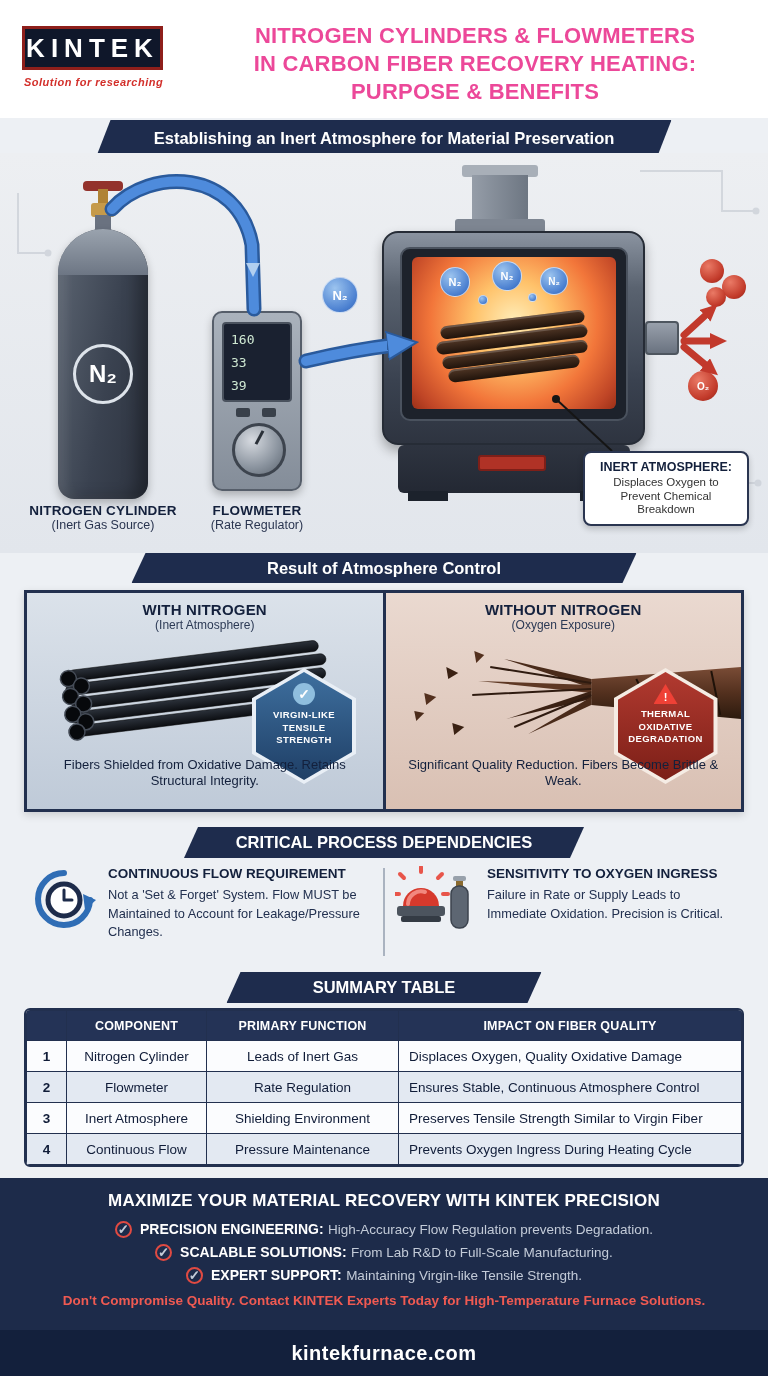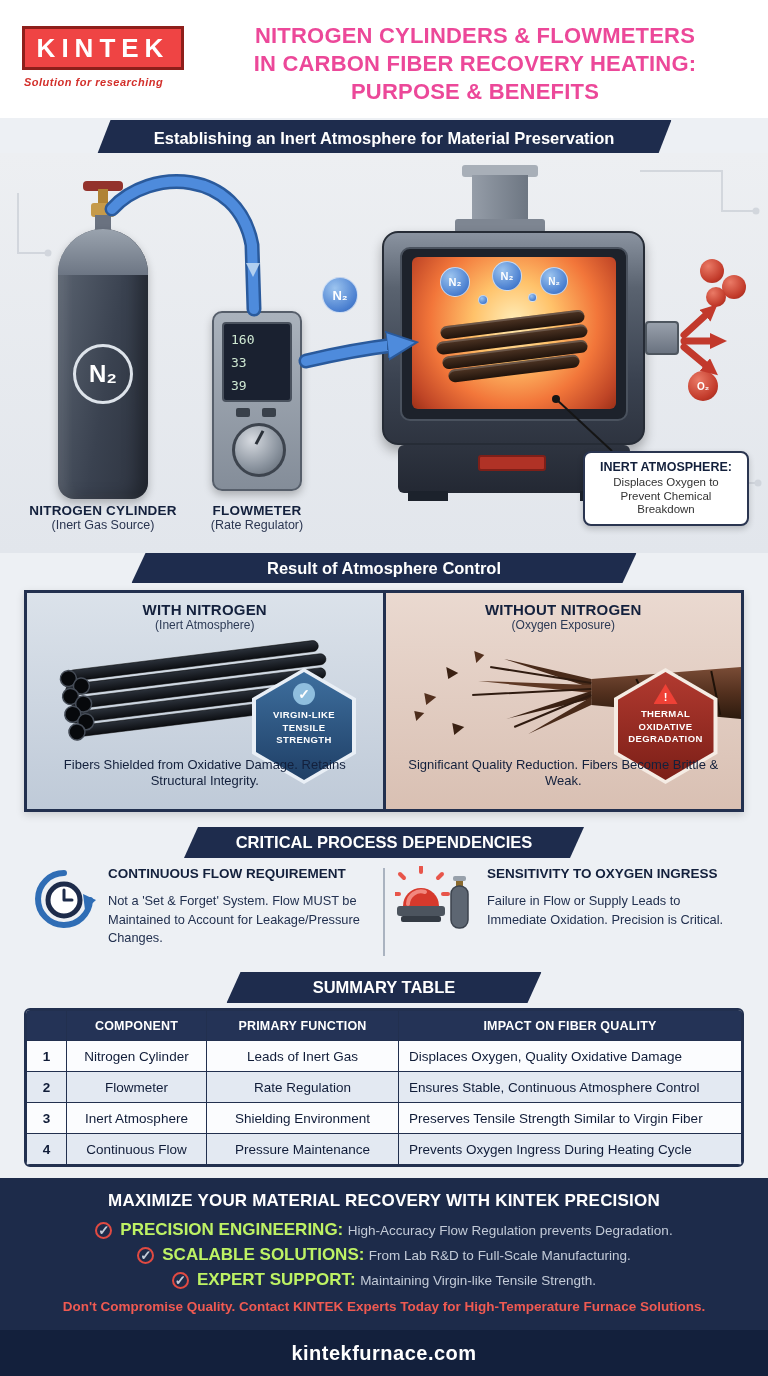--- a/index.html
+++ b/index.html
@@ -1,21 +1,21 @@
 <!DOCTYPE html>
 <html><head>
 <meta charset="utf-8">
 <style>
   *{margin:0;padding:0;box-sizing:border-box}
   html,body{width:768px;height:1376px}
   body{position:relative;font-family:"Liberation Sans",sans-serif;background:#edf0f4;overflow:hidden}
 
   
   .header{position:absolute;top:0;left:0;width:768px;height:118px;background:#fff}
-  .logo-box{position:absolute;left:22px;top:26px;width:162px;height:44px;background:#ef4444;border:3px solid #8e1f1b;
+  .logo-box{position:absolute;left:22px;top:26px;width:141px;height:44px;background:#0f172a;border:3px solid #8e1f1b;
     display:flex;align-items:center;justify-content:center;color:#fff;font-weight:800;font-size:26px;letter-spacing:6px}
   .tagline{position:absolute;left:24px;top:76px;color:#d3302b;font-size:11px;font-style:italic;font-weight:700;letter-spacing:.5px}
   .main-title{position:absolute;left:192px;top:22px;width:566px;text-align:center;color:#ec4899;font-weight:800}
   .main-title div{font-size:22px;line-height:28px;letter-spacing:.2px}
 
   
   .banner{position:absolute;left:50%;transform:translateX(-50%);background:#1e2c4d;color:#fff;font-weight:700;
     display:flex;align-items:center;justify-content:center;font-size:16.5px;
     clip-path:polygon(14px 0,100% 0,calc(100% - 14px) 100%,0 100%)}
   .banner1{top:120px;width:575px;height:36px}
@@ -105,42 +105,42 @@
     text-align:center;margin:11px auto 4px;font-weight:700}
   .badge .warn{width:24px;height:20px;clip-path:polygon(50% 0,100% 100%,0 100%);background:#ef4136;color:#fff;
     font-weight:800;font-size:11px;text-align:center;line-height:26px;margin:12px auto 4px}
   .badge .line{text-align:center;color:#fff;font-weight:700;font-size:9.5px;letter-spacing:.4px;line-height:12.5px}
 
   
   .deps{position:absolute;top:862px;left:24px;width:720px;height:100px;display:flex}
   .dep{flex:1;display:flex;gap:10px;align-items:flex-start;padding:4px 6px}
   .dep-divider{width:2px;background:#aab3c0;margin:6px 4px}
   .dep-icon{flex-shrink:0}
-  .dep-text b{display:block;font-size:13.5px;font-weight:800;color:#13203c;margin-bottom:10px}
+  .dep-text b{display:block;font-size:13.5px;font-weight:800;color:#13203c;margin-bottom:4px}
   .dep-text span{font-size:12.8px;color:#22304f;line-height:16.5px}
 
   
   .table-wrap{position:absolute;top:1008px;left:24px;width:720px;border:2.5px solid #22304f;border-radius:6px;overflow:hidden;background:#fff}
   table{width:100%;border-collapse:collapse}
   th{background:#243356;color:#fff;font-size:12.5px;font-weight:700;height:30px;border:1.5px solid #22304f;letter-spacing:.2px}
   td{font-size:13.5px;color:#101c38;height:31px;border:1.5px solid #22304f;text-align:center}
   td.impact{text-align:left;padding-left:10px}
   td.num{font-weight:700}
   tr.even td{background:#e3e9f2}
   tr.odd td{background:#fbfcfe}
   col.c-num{width:40px}col.c-comp{width:140px}col.c-func{width:192px}
 
   
   .footer{position:absolute;top:1178px;left:0;width:768px;height:152px;background:#1d2b4a;padding-top:13px}
   .f-title{text-align:center;color:#fff;font-weight:800;font-size:17px;letter-spacing:.2px}
   .f-bullets{margin-top:9px}
   .f-bullet{display:flex;justify-content:center;align-items:center;gap:8px;margin-bottom:5px}
   .f-check{width:17px;height:17px;border:2px solid #e04a42;border-radius:50%;color:#e04a42;font-size:11px;line-height:13px;
     text-align:center;font-weight:700;flex-shrink:0}
-  .f-bullet b{color:#bef264;font-size:17px}
+  .f-bullet b{color:#ffffff;font-size:14px}
   .f-bullet span{color:#c3cbd8;font-size:13.5px}
   .f-cta{margin-top:9px;text-align:center;color:#ef5a52;font-weight:700;font-size:13.5px}
   .bottombar{position:absolute;top:1330px;left:0;width:768px;height:46px;background:#13203c;color:#fff;
     display:flex;align-items:center;justify-content:center;font-size:20px;font-weight:700;letter-spacing:.5px}
 </style>
 </head>
 <body>
 
 <div class="header">
   <div class="logo-box">KINTEK</div>
@@ -360,21 +360,21 @@
       <path d="M 8 40 A 18 18 0 0 1 44 40 Z" fill="#d6392c"></path>
       <path d="M 13 38 A 13 13 0 0 1 30 26" fill="none" stroke="#f2887e" stroke-width="4" stroke-linecap="round"></path>
       <rect x="2" y="40" width="48" height="10" rx="3" fill="#4c545e"></rect>
       <rect x="6" y="50" width="40" height="6" rx="2" fill="#343b44"></rect>
       <rect x="61" y="14" width="7" height="6" fill="#8a6a2f"></rect>
       <rect x="58" y="10" width="13" height="5" rx="2" fill="#98a1ab"></rect>
       <rect x="56" y="20" width="17" height="42" rx="8" fill="#5d6672" stroke="#3c434e" stroke-width="1.5"></rect>
     </svg>
     <div class="dep-text">
       <b>SENSITIVITY TO OXYGEN INGRESS</b>
-      <span>Failure in Flow or Supply Leads to Immediate Oxidation. Precision is Critical.</span>
+      <span>Failure in Rate or Supply Leads to Immediate Oxidation. Precision is Critical.</span>
     </div>
   </div>
 </div>
 
 <div class="banner banner4">SUMMARY TABLE</div>
 
 <div class="table-wrap">
   <table>
     <colgroup>
         <col class="c-num">

